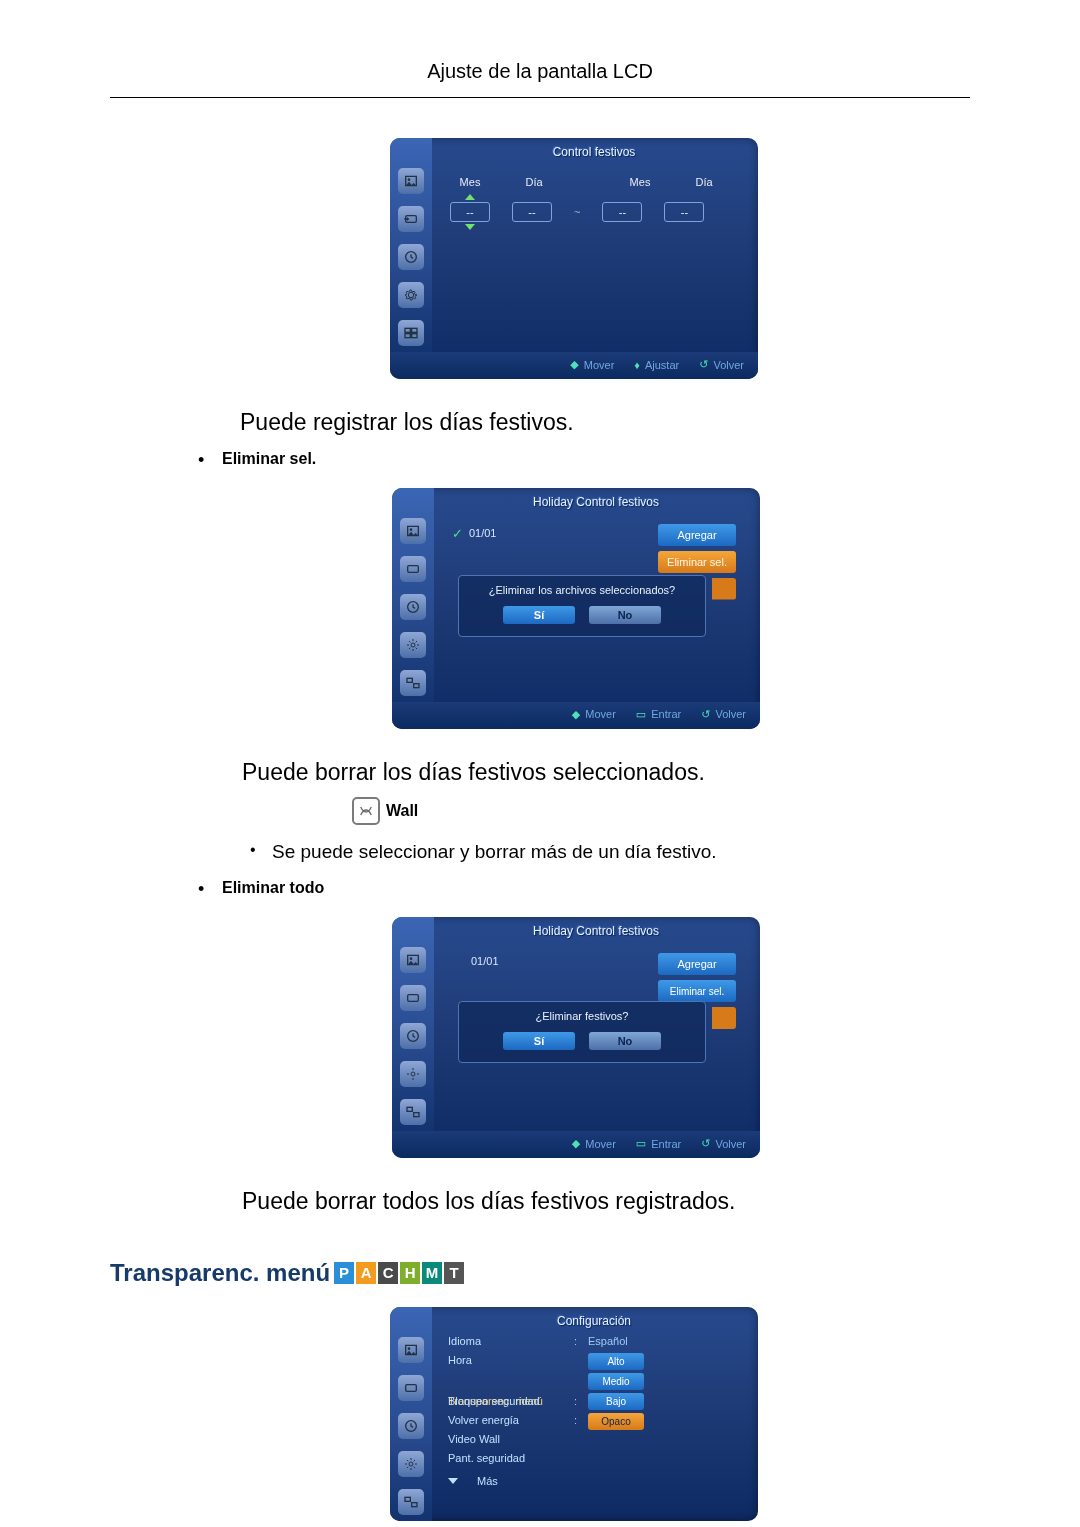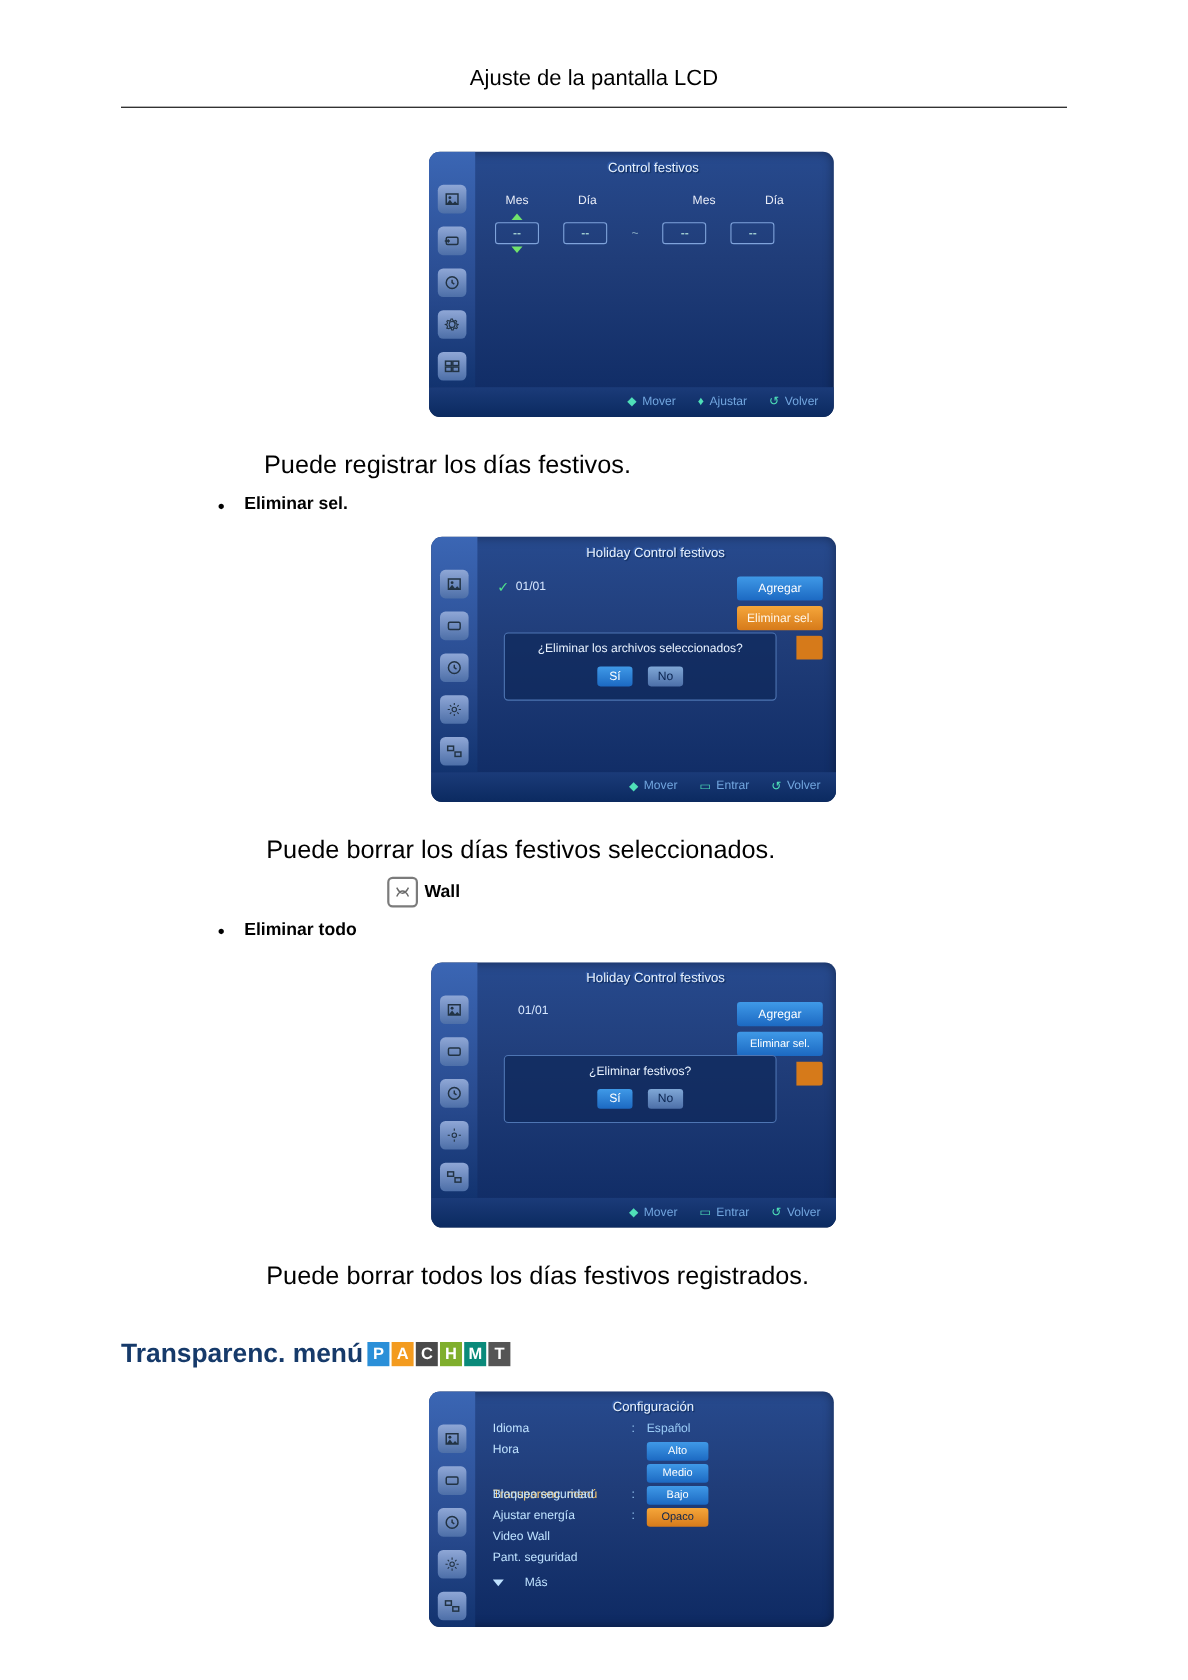--- a/index.html
+++ b/index.html
@@ -30,31 +30,31 @@
   .row-fields{display:flex;gap:22px;margin-top:6px;align-items:center;}
   .spin{display:flex;flex-direction:column;align-items:center;gap:2px;}
   .spin .up,.spin .dn{width:0;height:0;border-left:5px solid transparent;border-right:5px solid transparent;}
   .spin .up{border-bottom:6px solid #71e26b;}
   .spin .dn{border-top:6px solid #71e26b;}
   .fld{width:38px;height:18px;border:1px solid #7fa3db;border-radius:3px;display:flex;align-items:center;justify-content:center;color:#cfe;font-size:11px;}
   .tilde{color:#9bc;}
   .osd-footer{display:flex;justify-content:flex-end;gap:20px;padding:6px 14px 8px;font-size:11px;color:#72a6df;background:linear-gradient(180deg,#1b3b79,#0b2a60);}
   .osd-footer span{display:flex;align-items:center;gap:5px;}
   .osd-footer .gl{color:#4fe0b8;}
-  .rightbuttons{position:absolute;right:12px;top:36px;display:flex;flex-direction:column;gap:5px;}
+  .rightbuttons{position:absolute;right:24px;top:36px;display:flex;flex-direction:column;gap:5px;}
   .rbtn{width:78px;height:22px;border-radius:3px;display:flex;align-items:center;justify-content:center;font-size:11px;}
   .rbtn.blue{background:linear-gradient(180deg,#3f99e7,#1c69c2);color:#fff;}
   .rbtn.orange{background:linear-gradient(180deg,#f5a63a,#d67a1a);color:#fff6e8;}
   .rbtn.half{background:#d67a1a;color:#061f48;font-size:10px;clip-path:inset(0 0 0 54px);}
   .check-row{display:flex;align-items:center;gap:6px;font-size:11px;color:#d7e7ff;}
   .check-row .ck{color:#4fe08c;font-size:13px;}
   .dialog{margin-top:34px;background:rgba(14,40,90,.7);border:1px solid #4e75b3;border-radius:4px;padding:8px 8px 12px;width:230px;position:relative;left:6px;}
   .dialog .dtxt{text-align:center;font-size:11px;color:#e8f2ff;margin-bottom:10px;}
   .dialog .dbtns{display:flex;justify-content:center;gap:14px;}
-  .dbtn{width:32px;height:18px;border-radius:3px;display:flex;align-items:center;justify-content:center;font-size:11px;}
+  .dbtn{width:72px;height:18px;border-radius:3px;display:flex;align-items:center;justify-content:center;font-size:11px;font-weight:bold;}
   .dbtn.on{background:linear-gradient(180deg,#3f99e7,#1c69c2);color:#fff;}
   .dbtn.off{background:linear-gradient(180deg,#7fa7d6,#4d6fa8);color:#0a2450;}
   .note{display:flex;align-items:center;gap:6px;margin:8px 0 12px 130px;}
   .note-ic{width:24px;height:24px;border:2px solid #7b7b7b;border-radius:5px;display:flex;align-items:center;justify-content:center;color:#6a6a6a;}
   .note-ic svg{width:16px;height:16px;}
   .section-title{font-size:24px;font-weight:bold;color:#163a6a;margin:40px 0 10px 0;display:flex;align-items:center;gap:4px;}
   .badges{display:flex;gap:2px;}
   .badge{width:20px;height:22px;display:flex;align-items:center;justify-content:center;font-size:15px;font-weight:bold;color:#fff;}
   .bP{background:#2a8fd8;} .bA{background:#f39b1f;} .bC{background:#4a4a4a;} .bH{background:#7fae2d;} .bM{background:#0a8a7a;} .bT{background:#555;}
   .cfg .osd-main{padding:28px 12px 6px 16px;}
@@ -240,20 +240,21 @@
         <div class="body-text" style="margin-left:20px;">Puede borrar los días festivos seleccionados.</div>
         <div class="note">
           <span class="note-ic">
             <svg viewBox="0 0 24 24" fill="none" stroke="#6a6a6a" stroke-width="2">
                 <path d="M4 18c5-10 11-10 16 0M4 6c5 10 11 10 16 0"></path>
               </svg>
           </span>
           <span class="bold">Wall</span>
         </div>
         <ul class="sublist">
+          <li>Se puede seleccionar y borrar más de un día festivo.</li>
         </ul>
       </li>
 
       <li>
         <span class="bold">Eliminar todo</span>
 
         
         <div class="osd-wrap" style="margin-left:170px;">
           <div class="osd">
             <div class="osd-title">Holiday Control festivos</div>
@@ -395,21 +396,21 @@
                   <div class="opt">Alto</div>
                   <div class="opt">Medio</div>
                   <div class="opt">Bajo</div>
                   <div class="opt sel">Opaco</div>
                 </div>
               </div>
               <div class="cfg-row" style="margin-top:-42px;">
                 <span class="cfg-label">Bloqueo seguridad</span>
               </div>
               <div class="cfg-row">
-                <span class="cfg-label">Ajustar energía</span>
+                <span class="cfg-label">Volver energía</span>
                   <span class="cfg-colon">:</span>
               </div>
               <div class="cfg-row">
                 <span class="cfg-label">Video Wall</span>
               </div>
               <div class="cfg-row">
                 <span class="cfg-label">Pant. seguridad</span>
               </div>
               <div class="more">
                   <span class="arr"></span>

